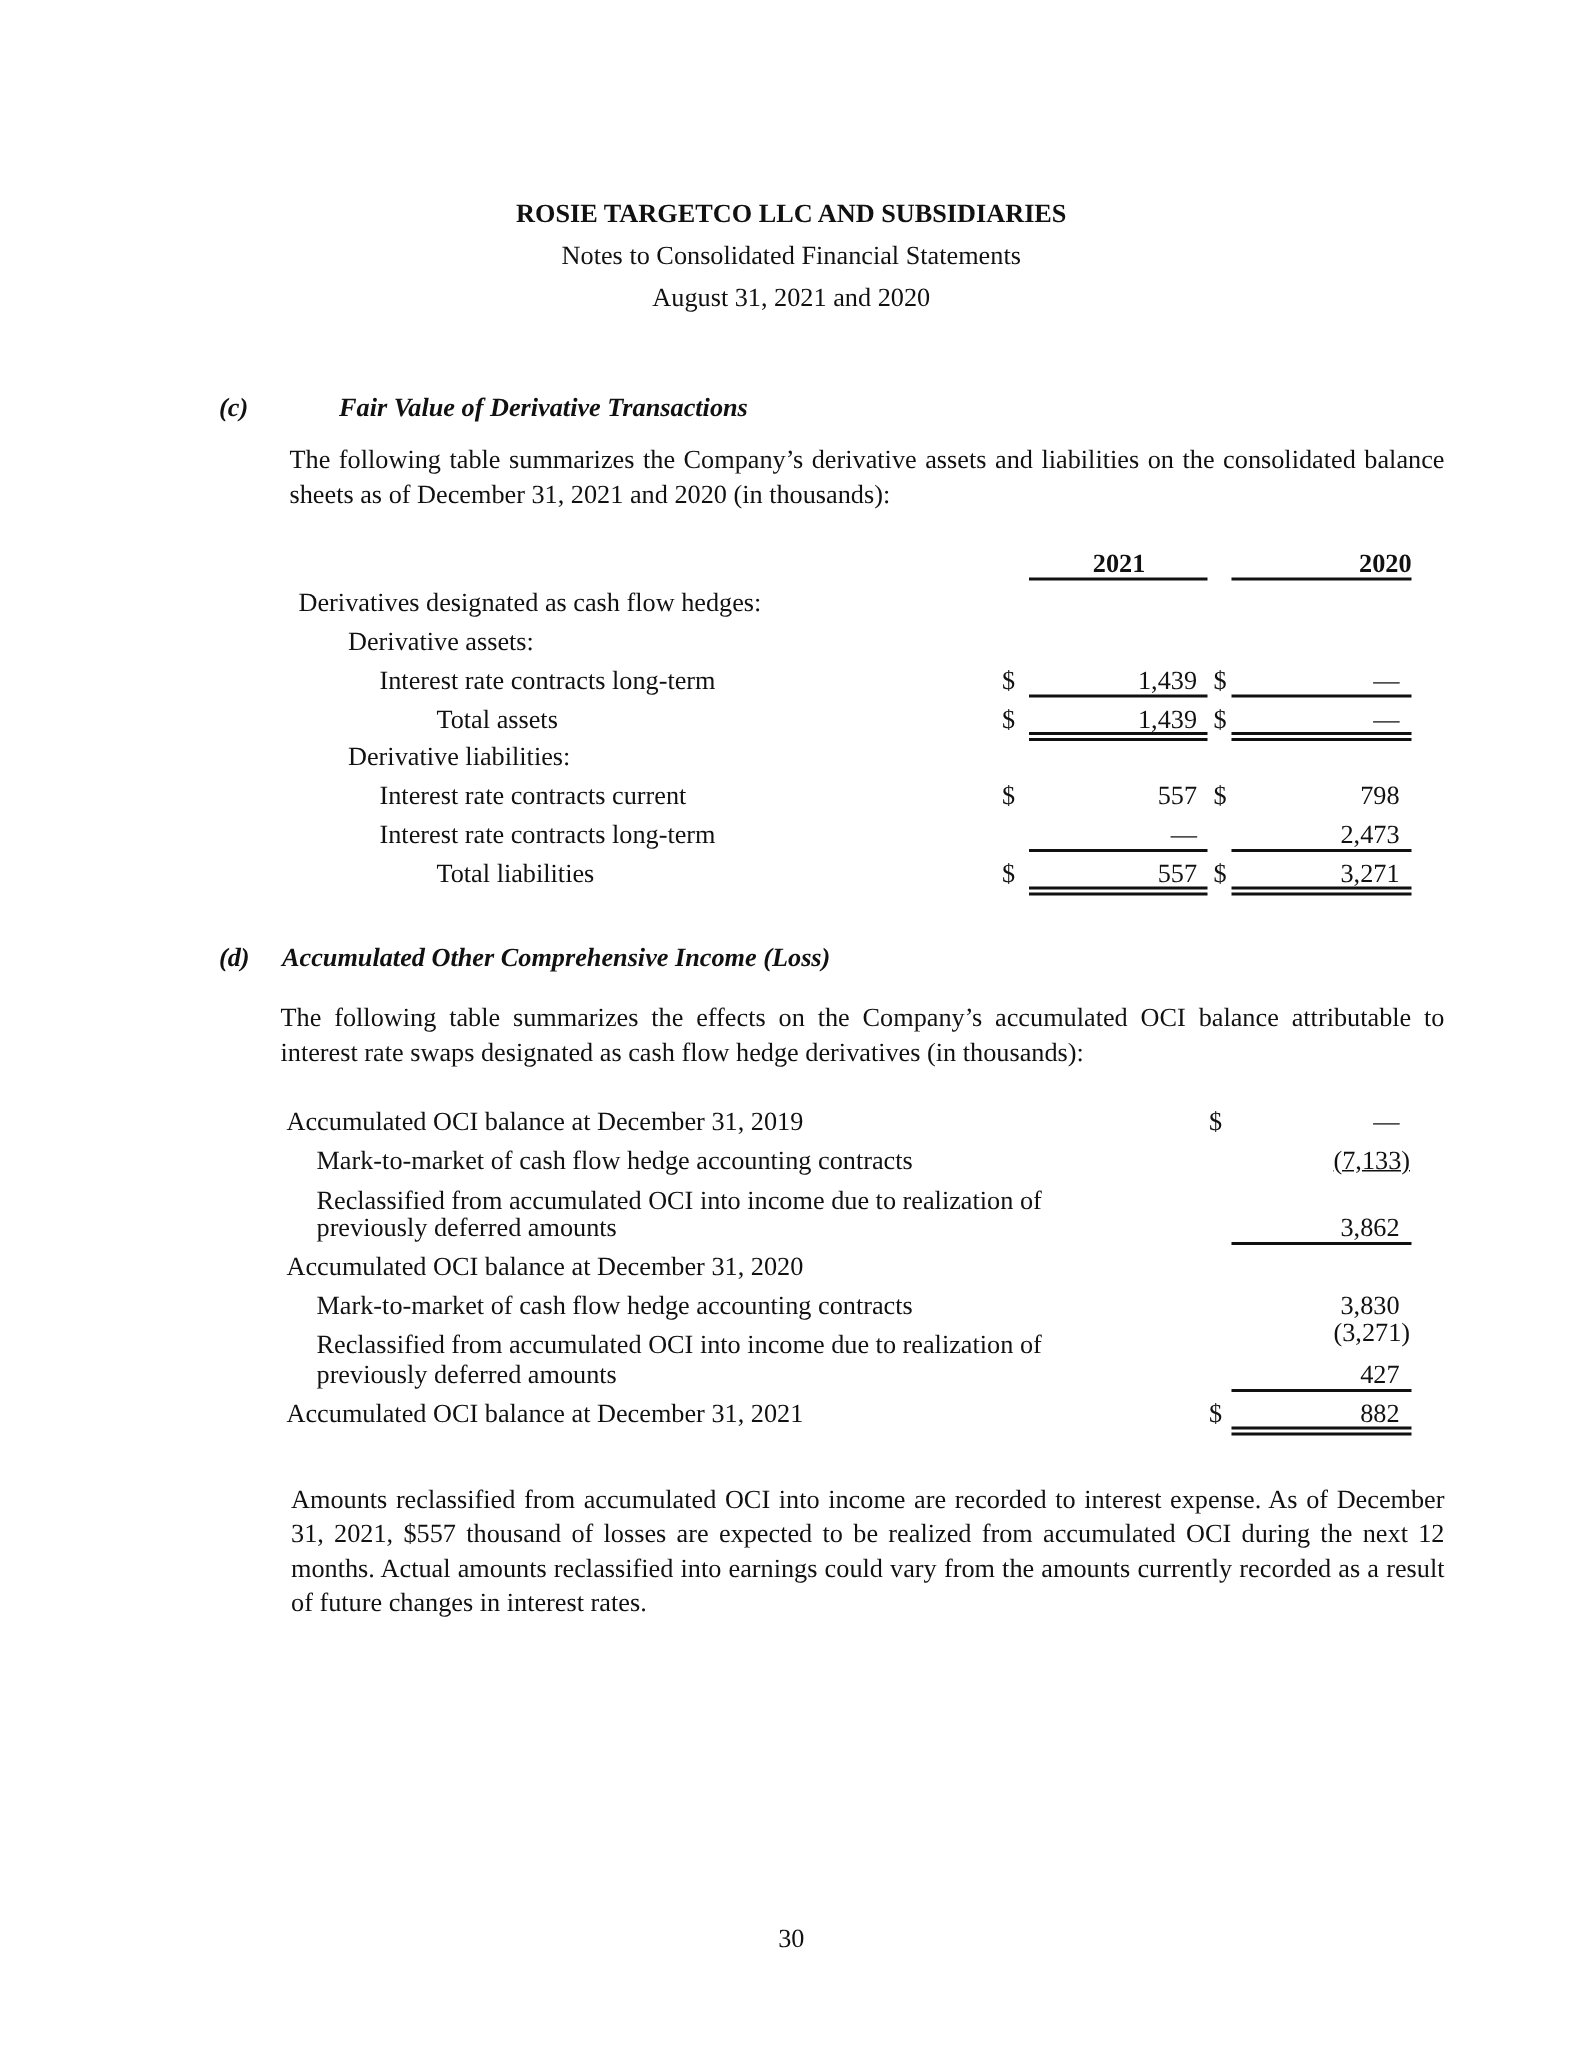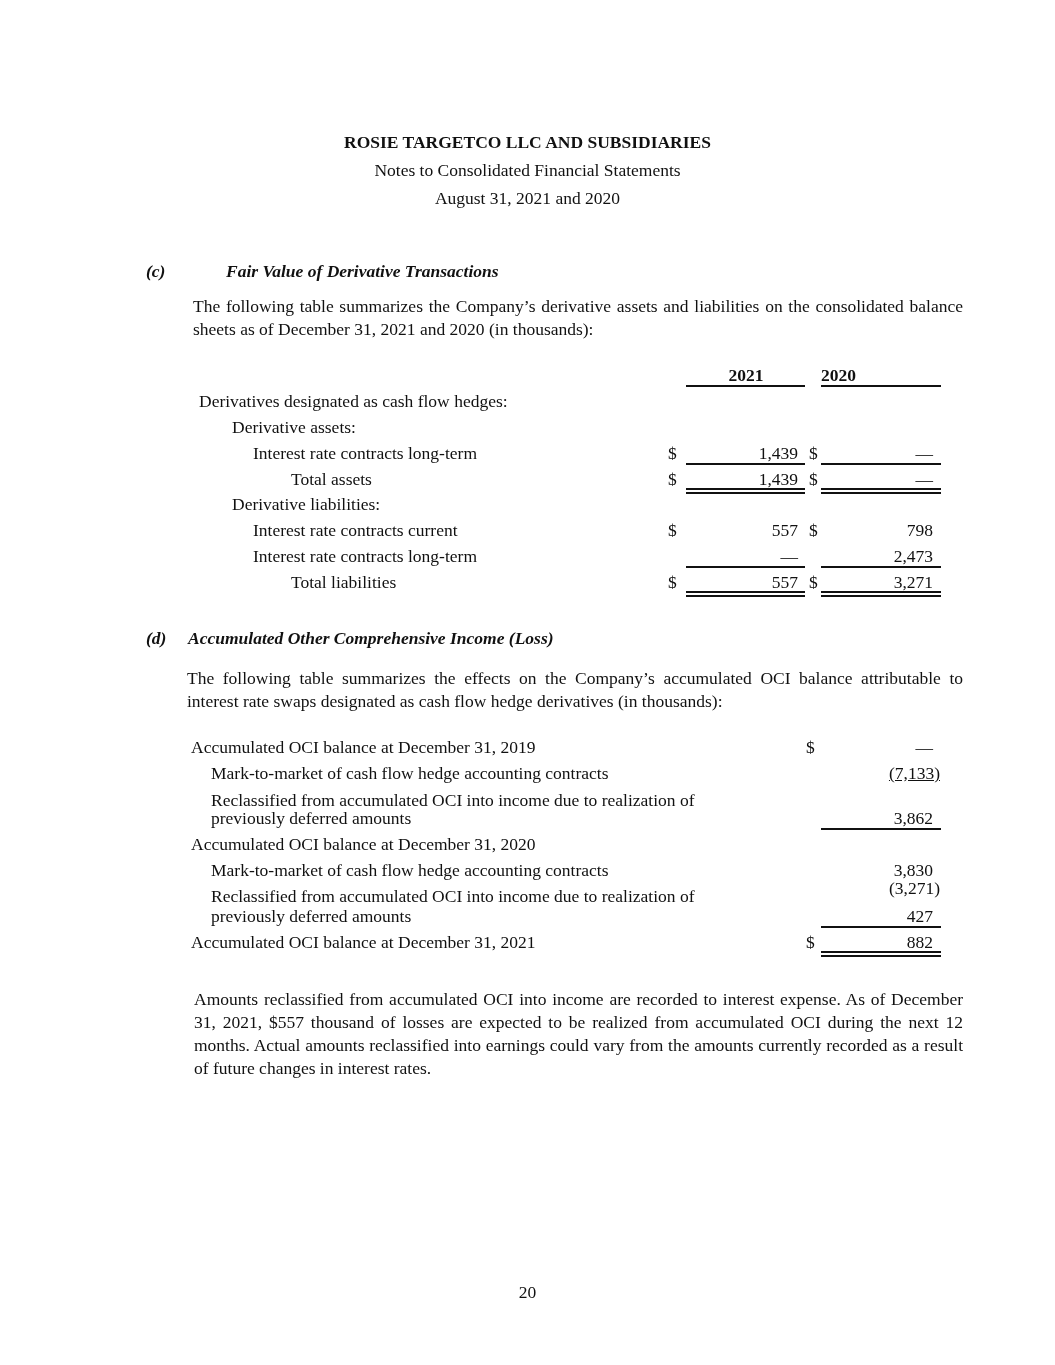--- a/index.html
+++ b/index.html
@@ -23,21 +23,21 @@
 <div class="abs center bold" style="top:132px;">ROSIE TARGETCO LLC AND SUBSIDIARIES</div>
 <div class="abs center" style="top:160px;">Notes to Consolidated Financial Statements</div>
 <div class="abs center" style="top:188px;">August 31, 2021 and 2020</div>
 
 <div class="abs bi" style="left:146px; top:261px;">(c)</div>
 <div class="abs bi" style="left:193px; top:261px;margin-left:33px;">Fair Value of Derivative Transactions</div>
 <div class="para" style="left:193px; top:295px; width:770px;">The following table summarizes the Company’s derivative assets and liabilities on the consolidated balance sheets as of December 31, 2021 and 2020  (in thousands):</div>
 
 <div>
   <div class="num bold" style="left:686px; width:120px; text-align:center; top:365px;">2021</div>
-  <div class="num bold" style="left:821px; width:120px; text-align:left; top:365px;">2020</div>
+  <div class="num bold" style="left:821px; width:120px; text-align:right; top:365px;">2020</div>
   <div class="rule" style="left:686px; width:119px; top:385px;"></div>
   <div class="rule" style="left:821px; width:120px; top:385px;"></div>
 
   <div class="abs" style="left:199px; top:391px;">Derivatives designated as cash flow hedges:</div>
 
   <div class="abs" style="left:232px; top:417px;">Derivative assets:</div>
 
   <div class="abs" style="left:253px; top:443px;">Interest rate contracts long-term</div>
   <div class="abs" style="left:668px; top:443px;">$</div>
   <div class="num" style="left:686px; width:112px; top:443px;">1,439</div>
@@ -106,13 +106,13 @@
   <div class="rule" style="left:821px; width:120px; top:926px;"></div>
 
   <div class="abs" style="left:191px; top:932px;">Accumulated OCI balance at December 31, 2021</div>
   <div class="abs" style="left:806px; top:932px;">$</div>
   <div class="num" style="left:821px; width:112px; top:932px;">882</div>
   <div class="drule" style="left:821px; width:120px; top:951px;"></div>
 </div>
 
 <div class="para" style="left:194px; top:988px; width:769px;">Amounts reclassified from accumulated OCI into income are recorded to interest expense. As of December 31, 2021, $557 thousand of losses are expected to be realized from accumulated OCI during the next 12 months. Actual amounts reclassified into earnings could vary from the amounts currently recorded as a result of future changes in interest rates.</div>
 
-<div class="abs center" style="top:1282px;">20</div>
+<div class="abs center" style="top:1282px;">30</div>
 
 </body></html>

